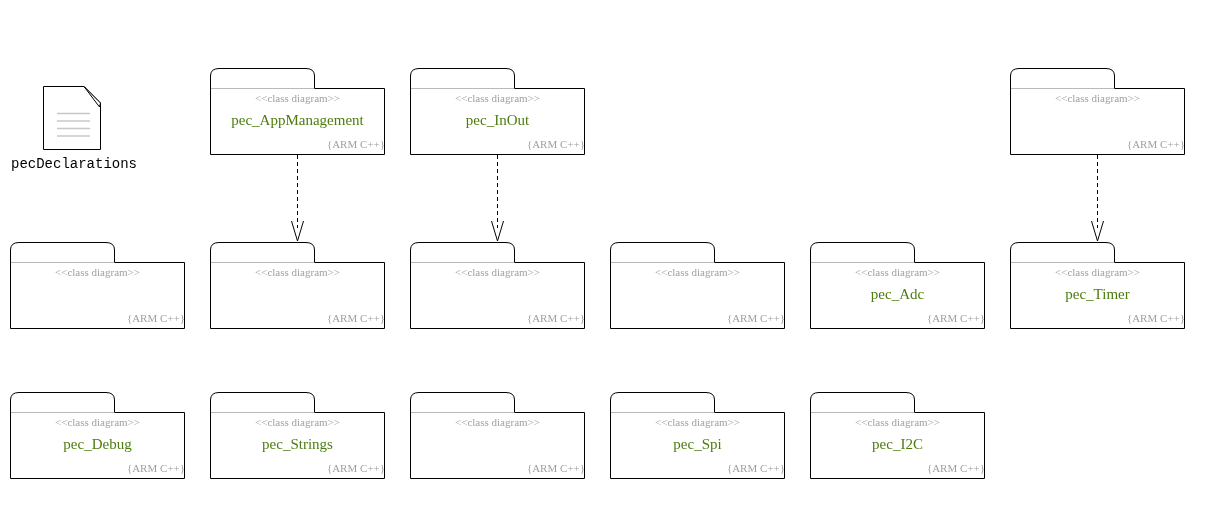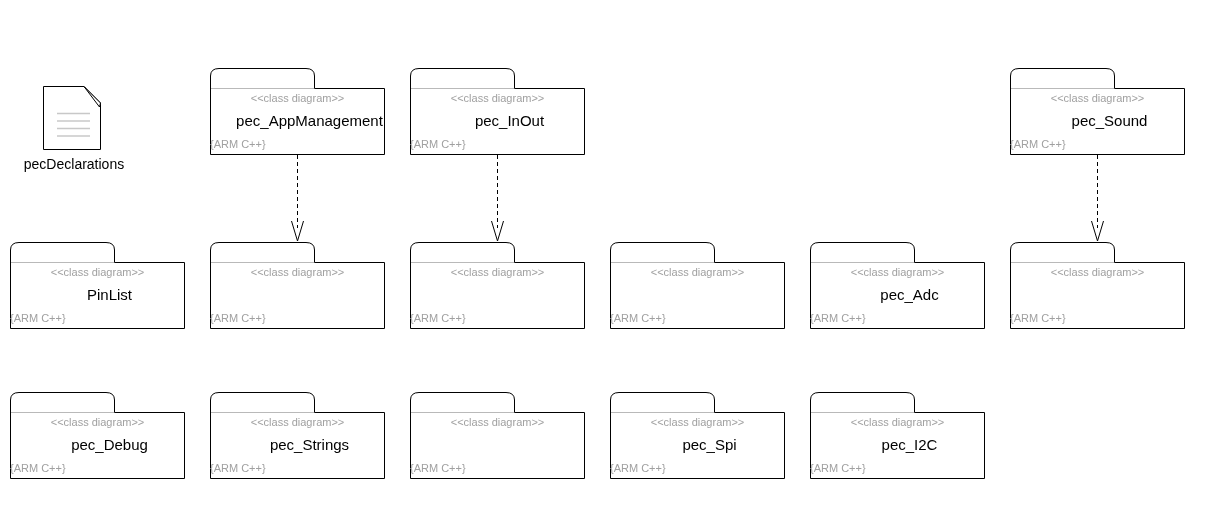--- a/index.html
+++ b/index.html
@@ -1,36 +1,36 @@
 <!DOCTYPE html>
 <html><head>
 <meta charset="utf-8">
 <style>
   html,body{margin:0;padding:0;background:#ffffff;}
   body{font-family:"Liberation Sans", sans-serif;}
   #canvas{
     position:relative;width:1210px;height:511px;background:#ffffff;overflow:hidden;
   }
   
-  .pkg{position:absolute;width:175px;height:88px;}
+  .pkg{position:absolute;width:175px;height:88px;font-family:Liberation Serif, serif;}
   .pkg svg{position:absolute;left:0;top:0;display:block;}
   .pkg .stereo{
     position:absolute;left:0;top:25px;width:100%;text-align:center;
     font-size:11px;line-height:13px;color:#a0a0a0;white-space:nowrap;
   }
   .pkg .name{
-    position:absolute;left:12px;top:44px;width:100%;text-align:center;
-    font-size:15px;line-height:19px;color:#000000;white-space:nowrap;
+    position:absolute;left:0;top:44px;width:100%;text-align:center;
+    font-size:15px;line-height:19px;color:#4d7c0f;white-space:nowrap;
   }
   .pkg .tag{
-    position:absolute;left:0;top:71px;width:100%;text-align:left;
+    position:absolute;left:0;top:71px;width:100%;text-align:right;
     font-size:11px;line-height:13px;color:#a0a0a0;white-space:nowrap;
   }
   
-  .artifact{position:absolute;left:8px;top:86px;width:132px;height:94px;}
+  .artifact{position:absolute;left:8px;top:86px;width:132px;height:94px;font-family:Liberation Mono, monospace;}
   .artifact svg{position:absolute;left:35px;top:0;display:block;}
   .artifact .alabel{
     position:absolute;left:0;top:70px;width:100%;text-align:center;
     font-size:14px;line-height:17px;color:#000000;white-space:nowrap;
   }
   
   #edges{position:absolute;left:0;top:0;width:1210px;height:511px;pointer-events:none;}
 </style>
 </head>
 <body>
@@ -70,31 +70,29 @@
     <div class="name">pec_InOut</div>
     <div class="tag">{ARM C++}</div>
   </div>
 
   <div class="pkg" style="left:1010px;top:67px;">
     <svg width="175" height="88" viewBox="0 0 175 88">
       <path d="M0.5,87.5 L0.5,9 Q0.5,1.5 9,1.5 L96,1.5 Q104.5,1.5 104.5,9 L104.5,21.5 L174.5,21.5 L174.5,87.5 Z" fill="#ffffff" stroke="#000000" stroke-width="1"></path>
       <line x1="1" y1="21.5" x2="104" y2="21.5" stroke="#b9b9b9" stroke-width="1"></line>
     </svg>
     <div class="stereo">&lt;&lt;class diagram&gt;&gt;</div>
-    <div class="name">pec_Sound</div>
     <div class="tag">{ARM C++}</div>
   </div>
 
   <div class="pkg" style="left:10px;top:241px;">
     <svg width="175" height="88" viewBox="0 0 175 88">
       <path d="M0.5,87.5 L0.5,9 Q0.5,1.5 9,1.5 L96,1.5 Q104.5,1.5 104.5,9 L104.5,21.5 L174.5,21.5 L174.5,87.5 Z" fill="#ffffff" stroke="#000000" stroke-width="1"></path>
       <line x1="1" y1="21.5" x2="104" y2="21.5" stroke="#b9b9b9" stroke-width="1"></line>
     </svg>
     <div class="stereo">&lt;&lt;class diagram&gt;&gt;</div>
-    <div class="name">PinList</div>
     <div class="tag">{ARM C++}</div>
   </div>
 
   <div class="pkg" style="left:210px;top:241px;">
     <svg width="175" height="88" viewBox="0 0 175 88">
       <path d="M0.5,87.5 L0.5,9 Q0.5,1.5 9,1.5 L96,1.5 Q104.5,1.5 104.5,9 L104.5,21.5 L174.5,21.5 L174.5,87.5 Z" fill="#ffffff" stroke="#000000" stroke-width="1"></path>
       <line x1="1" y1="21.5" x2="104" y2="21.5" stroke="#b9b9b9" stroke-width="1"></line>
     </svg>
     <div class="stereo">&lt;&lt;class diagram&gt;&gt;</div>
     <div class="tag">{ARM C++}</div>
@@ -127,20 +125,21 @@
     <div class="name">pec_Adc</div>
     <div class="tag">{ARM C++}</div>
   </div>
 
   <div class="pkg" style="left:1010px;top:241px;">
     <svg width="175" height="88" viewBox="0 0 175 88">
       <path d="M0.5,87.5 L0.5,9 Q0.5,1.5 9,1.5 L96,1.5 Q104.5,1.5 104.5,9 L104.5,21.5 L174.5,21.5 L174.5,87.5 Z" fill="#ffffff" stroke="#000000" stroke-width="1"></path>
       <line x1="1" y1="21.5" x2="104" y2="21.5" stroke="#b9b9b9" stroke-width="1"></line>
     </svg>
     <div class="stereo">&lt;&lt;class diagram&gt;&gt;</div>
+    <div class="name">pec_Timer</div>
     <div class="tag">{ARM C++}</div>
   </div>
 
   <div class="pkg" style="left:10px;top:391px;">
     <svg width="175" height="88" viewBox="0 0 175 88">
       <path d="M0.5,87.5 L0.5,9 Q0.5,1.5 9,1.5 L96,1.5 Q104.5,1.5 104.5,9 L104.5,21.5 L174.5,21.5 L174.5,87.5 Z" fill="#ffffff" stroke="#000000" stroke-width="1"></path>
       <line x1="1" y1="21.5" x2="104" y2="21.5" stroke="#b9b9b9" stroke-width="1"></line>
     </svg>
     <div class="stereo">&lt;&lt;class diagram&gt;&gt;</div>
     <div class="name">pec_Debug</div>

